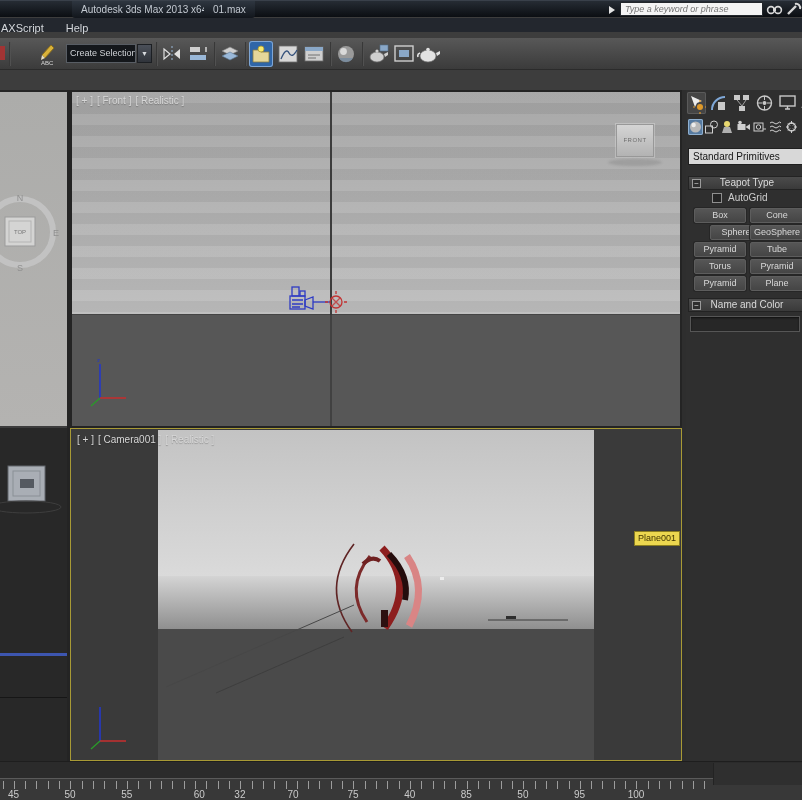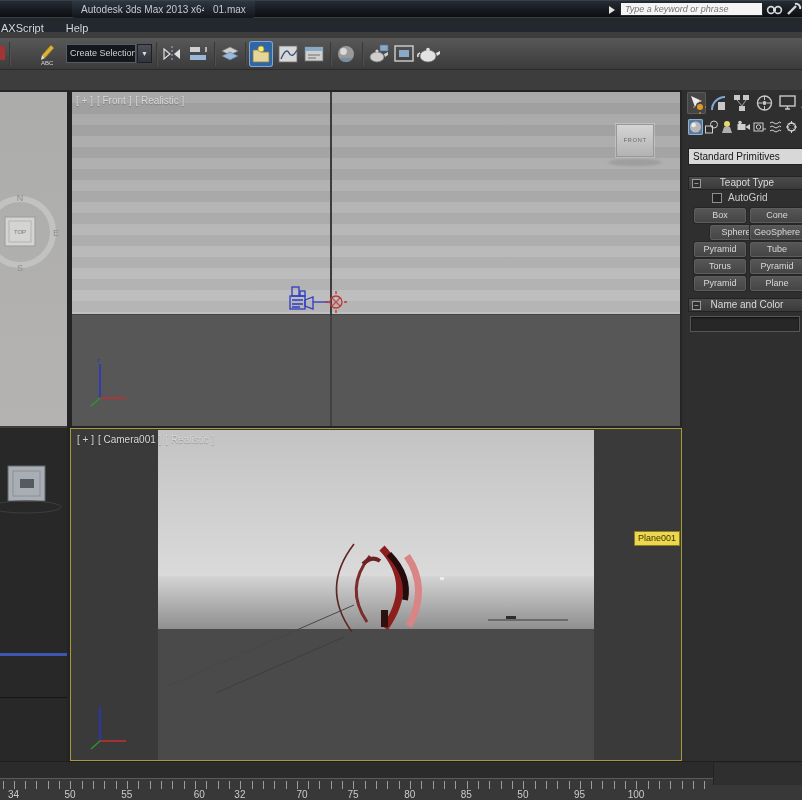--- a/index.html
+++ b/index.html
@@ -472,27 +472,27 @@
       <div class="rtick" style="left: 602.46px;"></div>
       <div class="rtick" style="left: 613.78px;"></div>
       <div class="rtick" style="left: 625.1px;"></div>
       <div class="rtick" style="left: 636.42px;"></div>
       <div class="rtick" style="left: 647.74px;"></div>
       <div class="rtick" style="left: 659.06px;"></div>
       <div class="rtick" style="left: 670.38px;"></div>
       <div class="rtick" style="left: 681.7px;"></div>
       <div class="rtick" style="left: 693.02px;"></div>
       <div class="rtick" style="left: 704.34px;"></div>
-      <div class="rlabel" style="left: 13.5px;">34</div>
+      <div class="rlabel" style="left: 13.5px;">45</div>
       <div class="rlabel" style="left: 70.1px;">50</div>
       <div class="rlabel" style="left: 126.7px;">55</div>
       <div class="rlabel" style="left: 183.3px; padding-left: 32px;">60</div>
       <div class="rlabel" style="left: 239.9px;">32</div>
-      <div class="rlabel" style="left: 302px;">70</div>
+      <div class="rlabel" style="left: 293px;">70</div>
       <div class="rlabel" style="left: 353.1px;">75</div>
-      <div class="rlabel" style="left: 409.7px;">80</div>
+      <div class="rlabel" style="left: 409.7px;">40</div>
       <div class="rlabel" style="left: 466.3px;">85</div>
       <div class="rlabel" style="left: 522.9px;">50</div>
       <div class="rlabel" style="left: 579.5px;">95</div>
       <div class="rlabel" style="left: 636.1px;">100</div>
     </div>
   <div id="ruler-right"></div>
 </div>
 
 </body></html>

